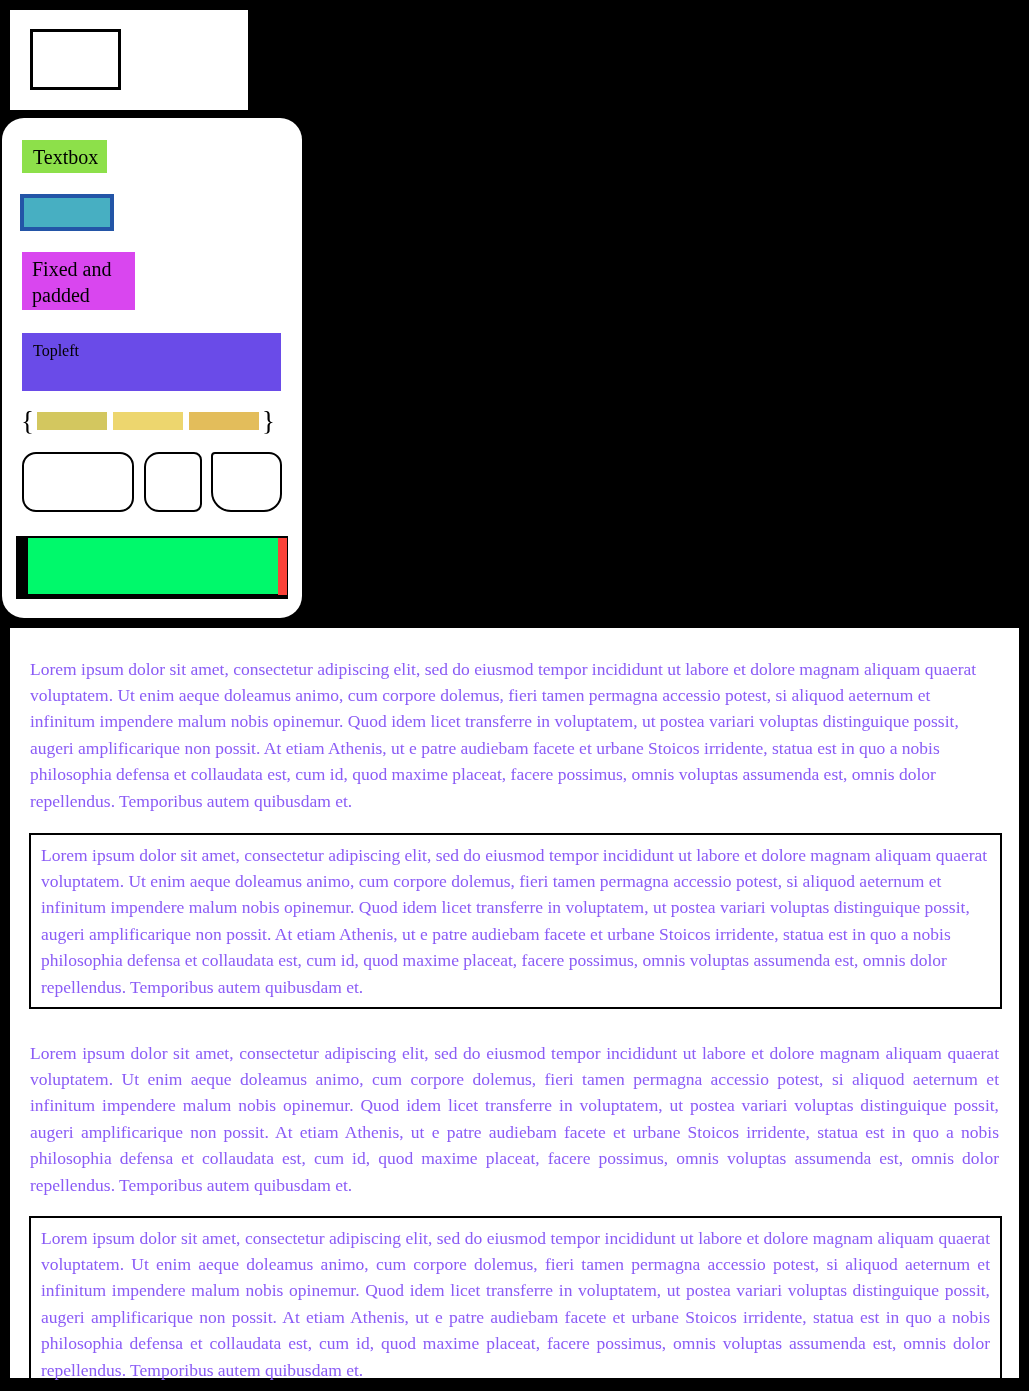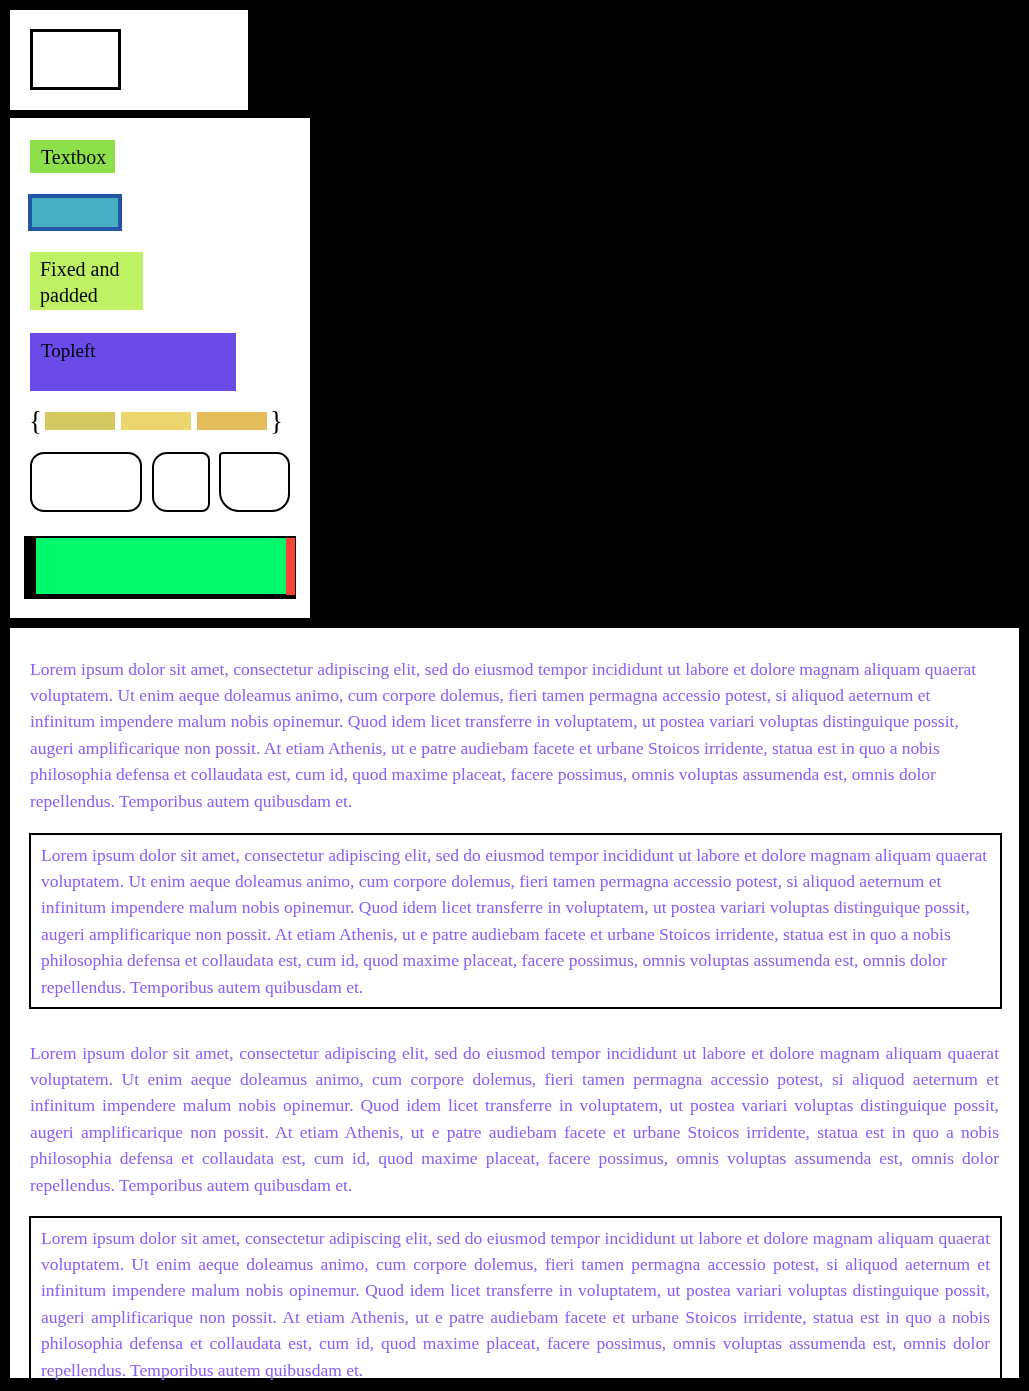--- a/index.html
+++ b/index.html
@@ -10,50 +10,50 @@
     font-family:"Liberation Serif", serif;
     color:#000000;
     overflow:hidden;
   }
   .panel{position:absolute;background:#ffffff;}
   #panel-top{left:10px;top:10px;width:238px;height:100px;}
   #outlined-box{
     position:absolute;left:20px;top:19px;width:85px;height:55px;
     background:#ffffff;border:3px solid #000000;
   }
-  #panel-widgets{left:10px;top:118px;width:300px;height:500px;}
+  #panel-widgets{left:2px;top:118px;width:300px;height:500px;border-radius:22px;}
 
   .w-label{
     position:absolute;font-size:20px;line-height:26px;color:#000;
   }
   #textbox-label{
     left:20px;top:22px;width:85px;height:33px;
     background:#8de04a;
     display:flex;align-items:center;
     padding-left:11px;box-sizing:border-box;
     font-size:20px;
   }
   #teal-box{
     position:absolute;left:18px;top:76px;width:94px;height:37px;
     box-sizing:border-box;
     background:#47afc2;border:4px solid #2355a7;
   }
   #fixed-padded-box{
     left:20px;top:134px;width:113px;height:58px;
     box-sizing:border-box;
-    background:#bef264;
+    background:#d946ef;
     padding:4px 10px;
     font-size:20px;line-height:26px;
   }
   #topleft-box{
-    left:20px;top:215px;width:206px;height:58px;
+    left:20px;top:215px;width:259px;height:58px;
     box-sizing:border-box;
     background:#6a4be8;
     padding:5px 11px;
-    font-size:19px;line-height:26px;
+    font-size:16px;line-height:26px;
   }
   #brace-row{
     position:absolute;left:19px;top:288px;width:262px;height:30px;
     display:flex;align-items:center;
   }
   .brace{font-size:27px;line-height:30px;font-family:"Liberation Serif",serif;}
   .swatch{width:70px;height:18px;margin:0 3px;}
   #swatch-1{background:#d3c75f;}
   #swatch-2{background:#edd66e;}
   #swatch-3{background:#e3bd5b;}

